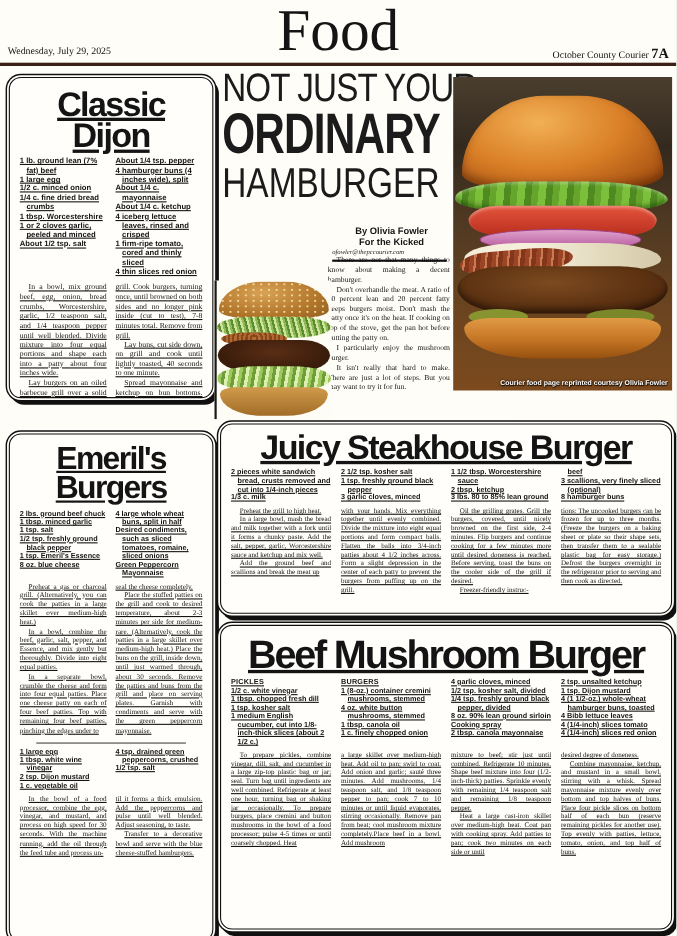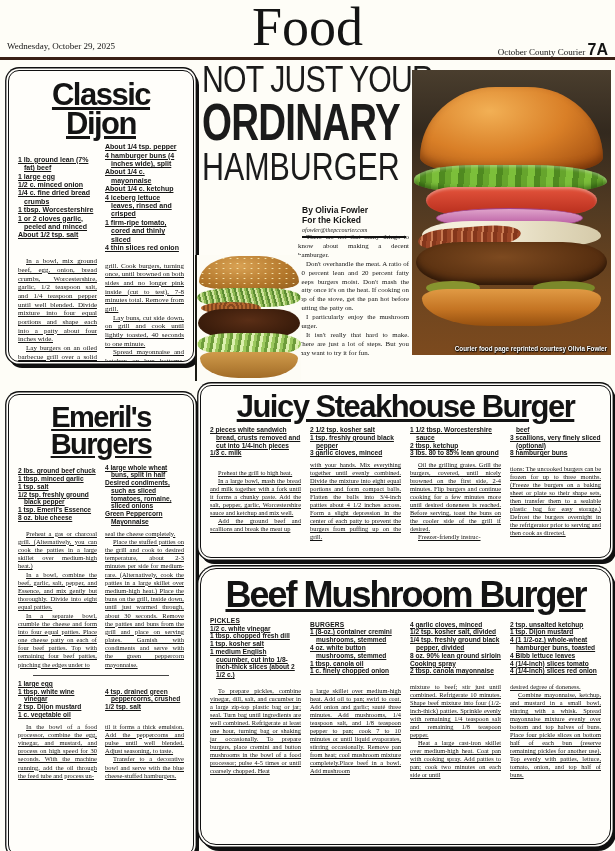--- a/index.html
+++ b/index.html
@@ -5,42 +5,42 @@
   html,body { margin:0; padding:0; background:#e8e8e4; }
   .page {
     position:relative; width:615px; height:851px; margin:0 auto;
     background:#fefdf7; color:#141414; overflow:hidden;
     font-family:"Liberation Serif", serif;
   }
   
   .hdr-date { position:absolute; left:7px; top:41px; font-size:9px; }
   .hdr-title { position:absolute; left:0; right:0; top:-4px; text-align:center; font-size:54px; font-weight:normal; letter-spacing:0; }
   .hdr-pub { position:absolute; right:7px; top:41px; font-size:9px; }
-  .hdr-pagenum { font-family:Liberation Sans, sans-serif; font-weight:bold; font-size:16px; }
+  .hdr-pagenum { font-family:Liberation Serif, serif; font-weight:bold; font-size:13px; }
   .hdr-rule { position:absolute; left:0; right:0; top:57px; height:2.5px; background:#3a2015; }
 
   
   .rbox {
     position:absolute; background:#fffefa; box-sizing:border-box; overflow:hidden;
     border:1.6px solid #101010; border-radius:11px; padding:6px 9px;
     box-shadow:0 0 0 1.6px #fffefa, 0 0 0 2.9px #101010, 3px 4px 0 2px #101010;
     text-decoration:underline;
   }
   .box-classic { left:8px; top:70px;  width:186px; height:292px; }
   .box-emerils { left:8px; top:394px; width:186px; height:462px; }
   .box-juicy   { left:200px; top:385px; width:411px; height:173px; }
-  .box-beef    { left:200px; top:568px; width:411px; height:277px;border-radius:16px; }
+  .box-beef    { left:200px; top:568px; width:411px; height:277px; }
 
   .rtitle { font-family:"Liberation Sans",sans-serif; font-weight:bold; text-align:center; letter-spacing:-1.5px; line-height:0.94; margin:3px 0 5px; }
   .t-classic { font-size:31px; }
   .t-emerils { font-size:29px; }
   .t-juicy   { font-size:31px; letter-spacing:-1.5px; white-space:nowrap; margin-top:0; }
   .t-beef    { font-size:36px; letter-spacing:-2px; white-space:nowrap; }
 
-  .cols { display:flex;align-items:center; }
+  .cols { display:flex; }
   .col  { flex:1; min-width:0; }
   .g8 > .col + .col { margin-left:8px; }
   .g9 > .col + .col { margin-left:9px; }
 
   .ings { font-family:"Liberation Sans",sans-serif; font-weight:bold; }
   .inglist > div { padding-left:6px; text-indent:-6px; }
   .inglist.cont > div:first-child { text-indent:0; }
   .inghead { letter-spacing:0.2px; }
 
   .bodytxt { text-align:justify; }
@@ -56,21 +56,21 @@
   .inner-divider { width:82%; height:1px; background:#444; margin:6px auto 4px; }
   .mayo-title { font-family:"Liberation Serif",serif; font-weight:bold; font-size:16.5px; letter-spacing:-0.4px; text-align:center; margin:1px 0 3px; }
 
   
   .headline { position:absolute; left:202px; top:62px; width:212px; font-family:"Liberation Sans",sans-serif; color:#1b1b1b; }
   .hl1 { font-size:36px; font-weight:400; letter-spacing:-1px; line-height:1.0;  transform:scaleX(0.84); transform-origin:left top; white-space:nowrap; }
   .hl2 { font-size:52px; font-weight:700; letter-spacing:-1px; line-height:0.96; transform:scaleX(0.74); transform-origin:left top; white-space:nowrap; }
   .hl3 { font-size:38px; font-weight:400; letter-spacing:0px;  line-height:1.02; transform:scaleX(0.80); transform-origin:left top; white-space:nowrap; }
 
   .byline { position:absolute; left:302px; top:205px; width:108px; font-family:"Liberation Sans",sans-serif; }
-  .by-name, .by-org { font-size:8.5px; font-weight:bold; line-height:1.18; }
+  .by-name, .by-org { font-size:8.5px; font-weight:bold; line-height:1.18;text-align:center; }
   .by-email { font-family:"Liberation Serif",serif; font-style:italic; font-size:6px; margin-top:1.5px; color:#222; }
   .by-rule { width:104px; height:2px; background:#111; margin-top:3px; }
 
   .featbody { position:absolute; left:298px; top:233px; width:111px; font-size:6.9px; line-height:1.29; text-align:justify; }
   .featbody > div { text-indent:8px; }
 
   
   .fimg { position:absolute; left:195px; top:255px; width:104px; height:126px; overflow:hidden; background:#fdfcf5; border-left:2px solid #1a1a14; }
   .fl { position:absolute; }
   .f-buntop { left:2%; right:2%; top:1%; height:27%; border-radius:50% 50% 40% 40%/95% 95% 30% 30%;
@@ -113,21 +113,21 @@
   .p-bunbottom { left:5%; right:5%; top:77%; height:13%; border-radius:16% 16% 42% 42%/28% 28% 85% 85%;
     background:linear-gradient(180deg,#e09a44 0%, #c47423 55%, #96500f 100%); }
   .p-caption { position:absolute; right:4px; bottom:3px; font-family:"Liberation Sans",sans-serif; font-weight:bold; font-size:6.3px; color:#fff; text-shadow:0 0 2px #000, 0.5px 0.5px 1px #000; }
 </style>
 </head>
 <body>
 
 <div class="page">
 
   <div>
-    <div class="hdr-date">Wednesday, October 29, 2025</div>
+    <div class="hdr-date">Wednesday, July 29, 2025</div>
     <div class="hdr-title">Food</div>
     <div class="hdr-pub"><span>October County Courier </span><span class="hdr-pagenum">7A</span></div>
     <div class="hdr-rule"></div>
   </div>
 
   <section class="rbox box-classic">
     <h2 class="rtitle t-classic">
         <div class="tl">Classic</div>
         <div class="tl">Dijon</div>
       </h2>

